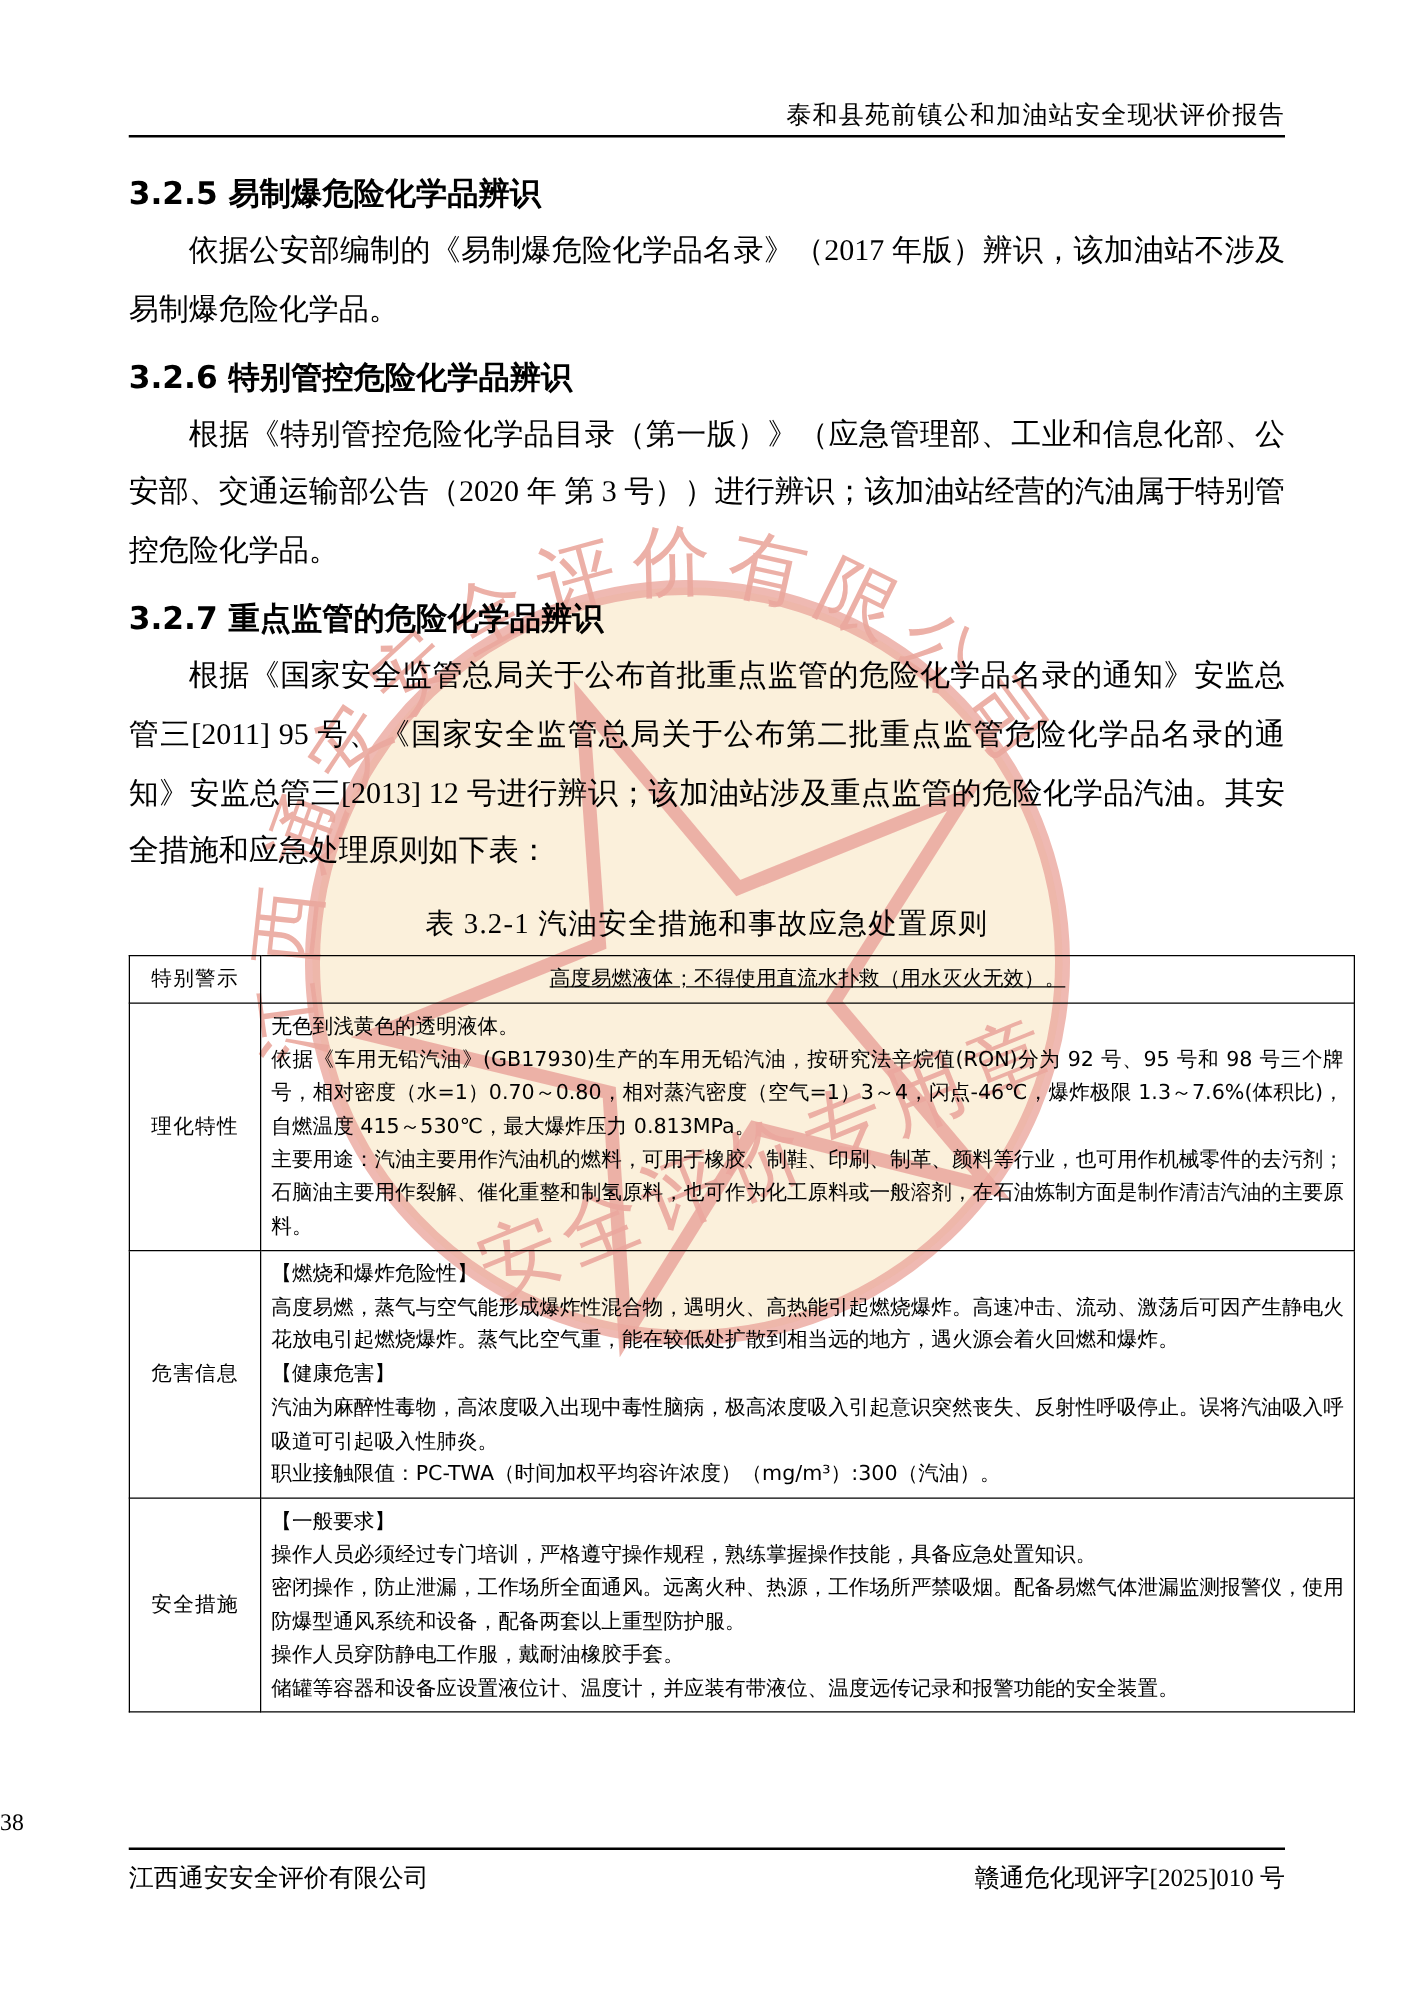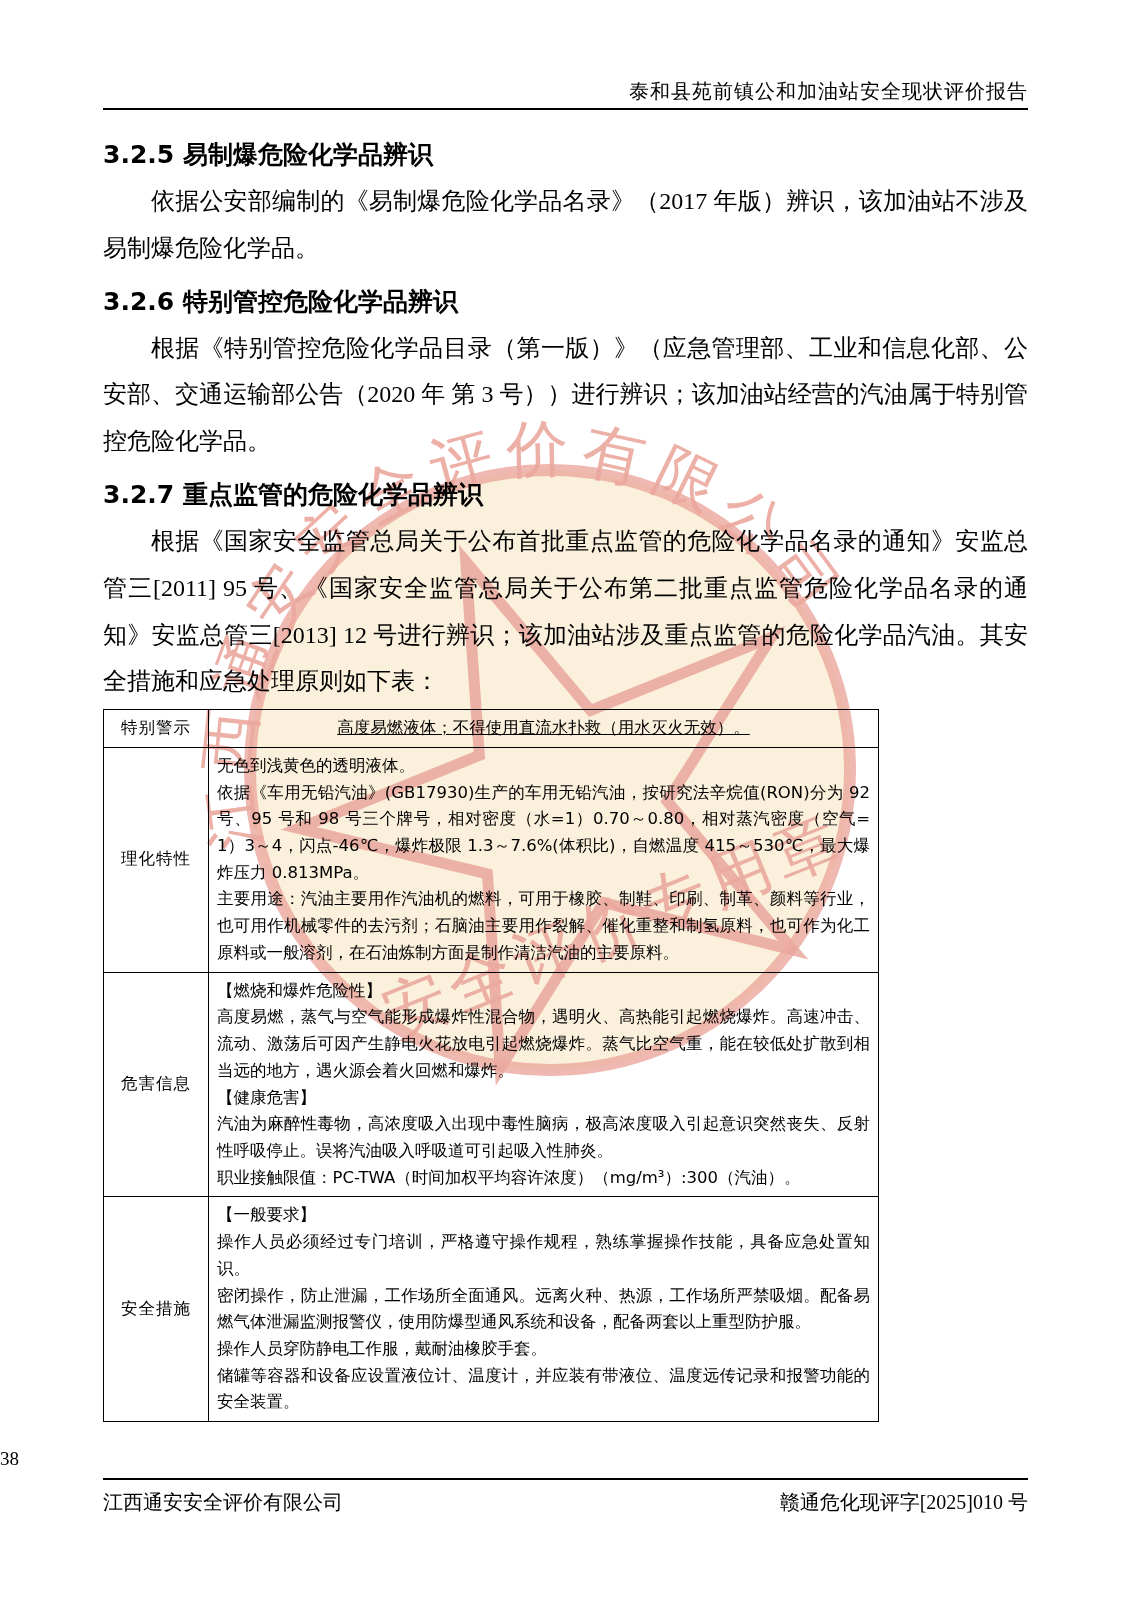--- a/index.html
+++ b/index.html
@@ -82,21 +82,21 @@
   }
   .tbl-caption {
     text-align: center;
     font-size: 23px;
     margin: 18px 0 10px 0;
     letter-spacing: 1px;
   }
 
   
   table.gas {
-    width: 776px;
+    width: 981px;
     border-collapse: collapse;
     table-layout: fixed;
     font-family: "DejaVu Sans", sans-serif;
     font-size: 16.5px;
     line-height: 1.62;
   }
   table.gas td {
     border: 1px solid #000;
     padding: 5px 8px;
     vertical-align: middle;
@@ -173,20 +173,21 @@
 
     <h2 class="sec">3.2.5 易制爆危险化学品辨识</h2>
     <p class="para">依据公安部编制的《易制爆危险化学品名录》（2017 年版）辨识，该加油站不涉及易制爆危险化学品。</p>
 
     <h2 class="sec">3.2.6 特别管控危险化学品辨识</h2>
     <p class="para">根据《特别管控危险化学品目录（第一版）》（应急管理部、工业和信息化部、公安部、交通运输部公告（2020 年 第 3 号））进行辨识；该加油站经营的汽油属于特别管控危险化学品。</p>
 
     <h2 class="sec">3.2.7 重点监管的危险化学品辨识</h2>
     <p class="para">根据《国家安全监管总局关于公布首批重点监管的危险化学品名录的通知》安监总管三[2011] 95 号、《国家安全监管总局关于公布第二批重点监管危险化学品名录的通知》安监总管三[2013] 12 号进行辨识；该加油站涉及重点监管的危险化学品汽油。其安全措施和应急处理原则如下表：</p>
 
+    <div class="tbl-caption">表 3.2-1    汽油安全措施和事故应急处置原则</div>
 
     <table class="gas">
       <tbody>
         <tr>
           <td class="lbl">特别警示</td>
           <td class="val warn">
             <p>高度易燃液体；不得使用直流水扑救（用水灭火无效）。</p>
           </td>
         </tr>
         <tr>

